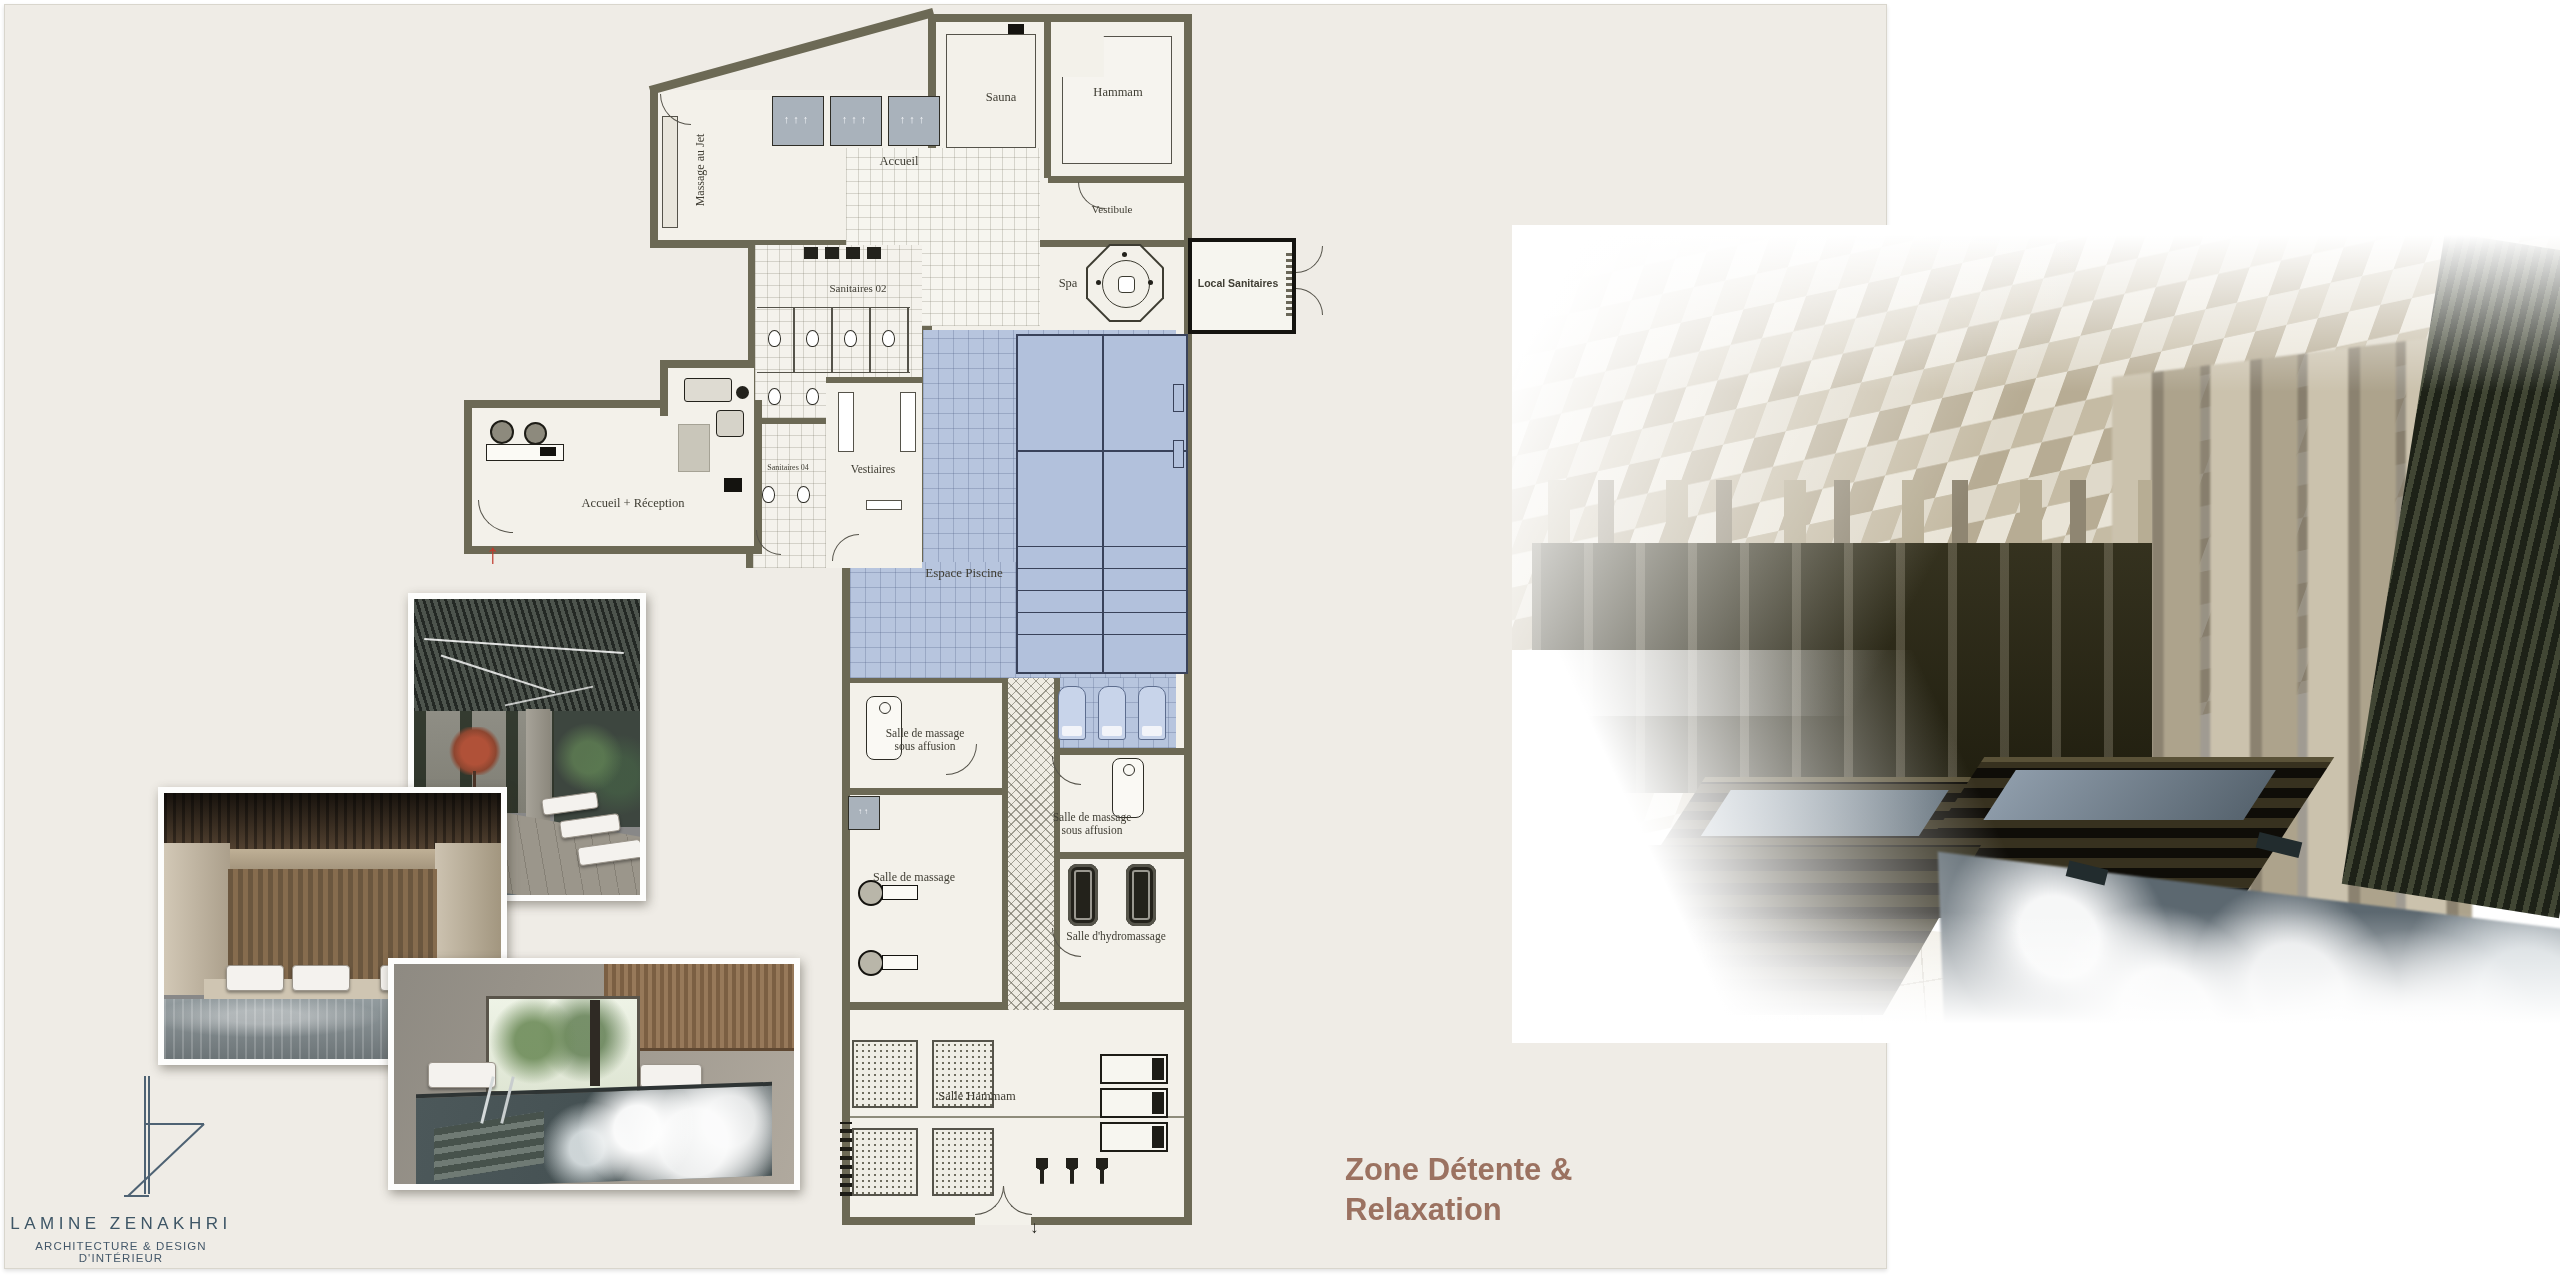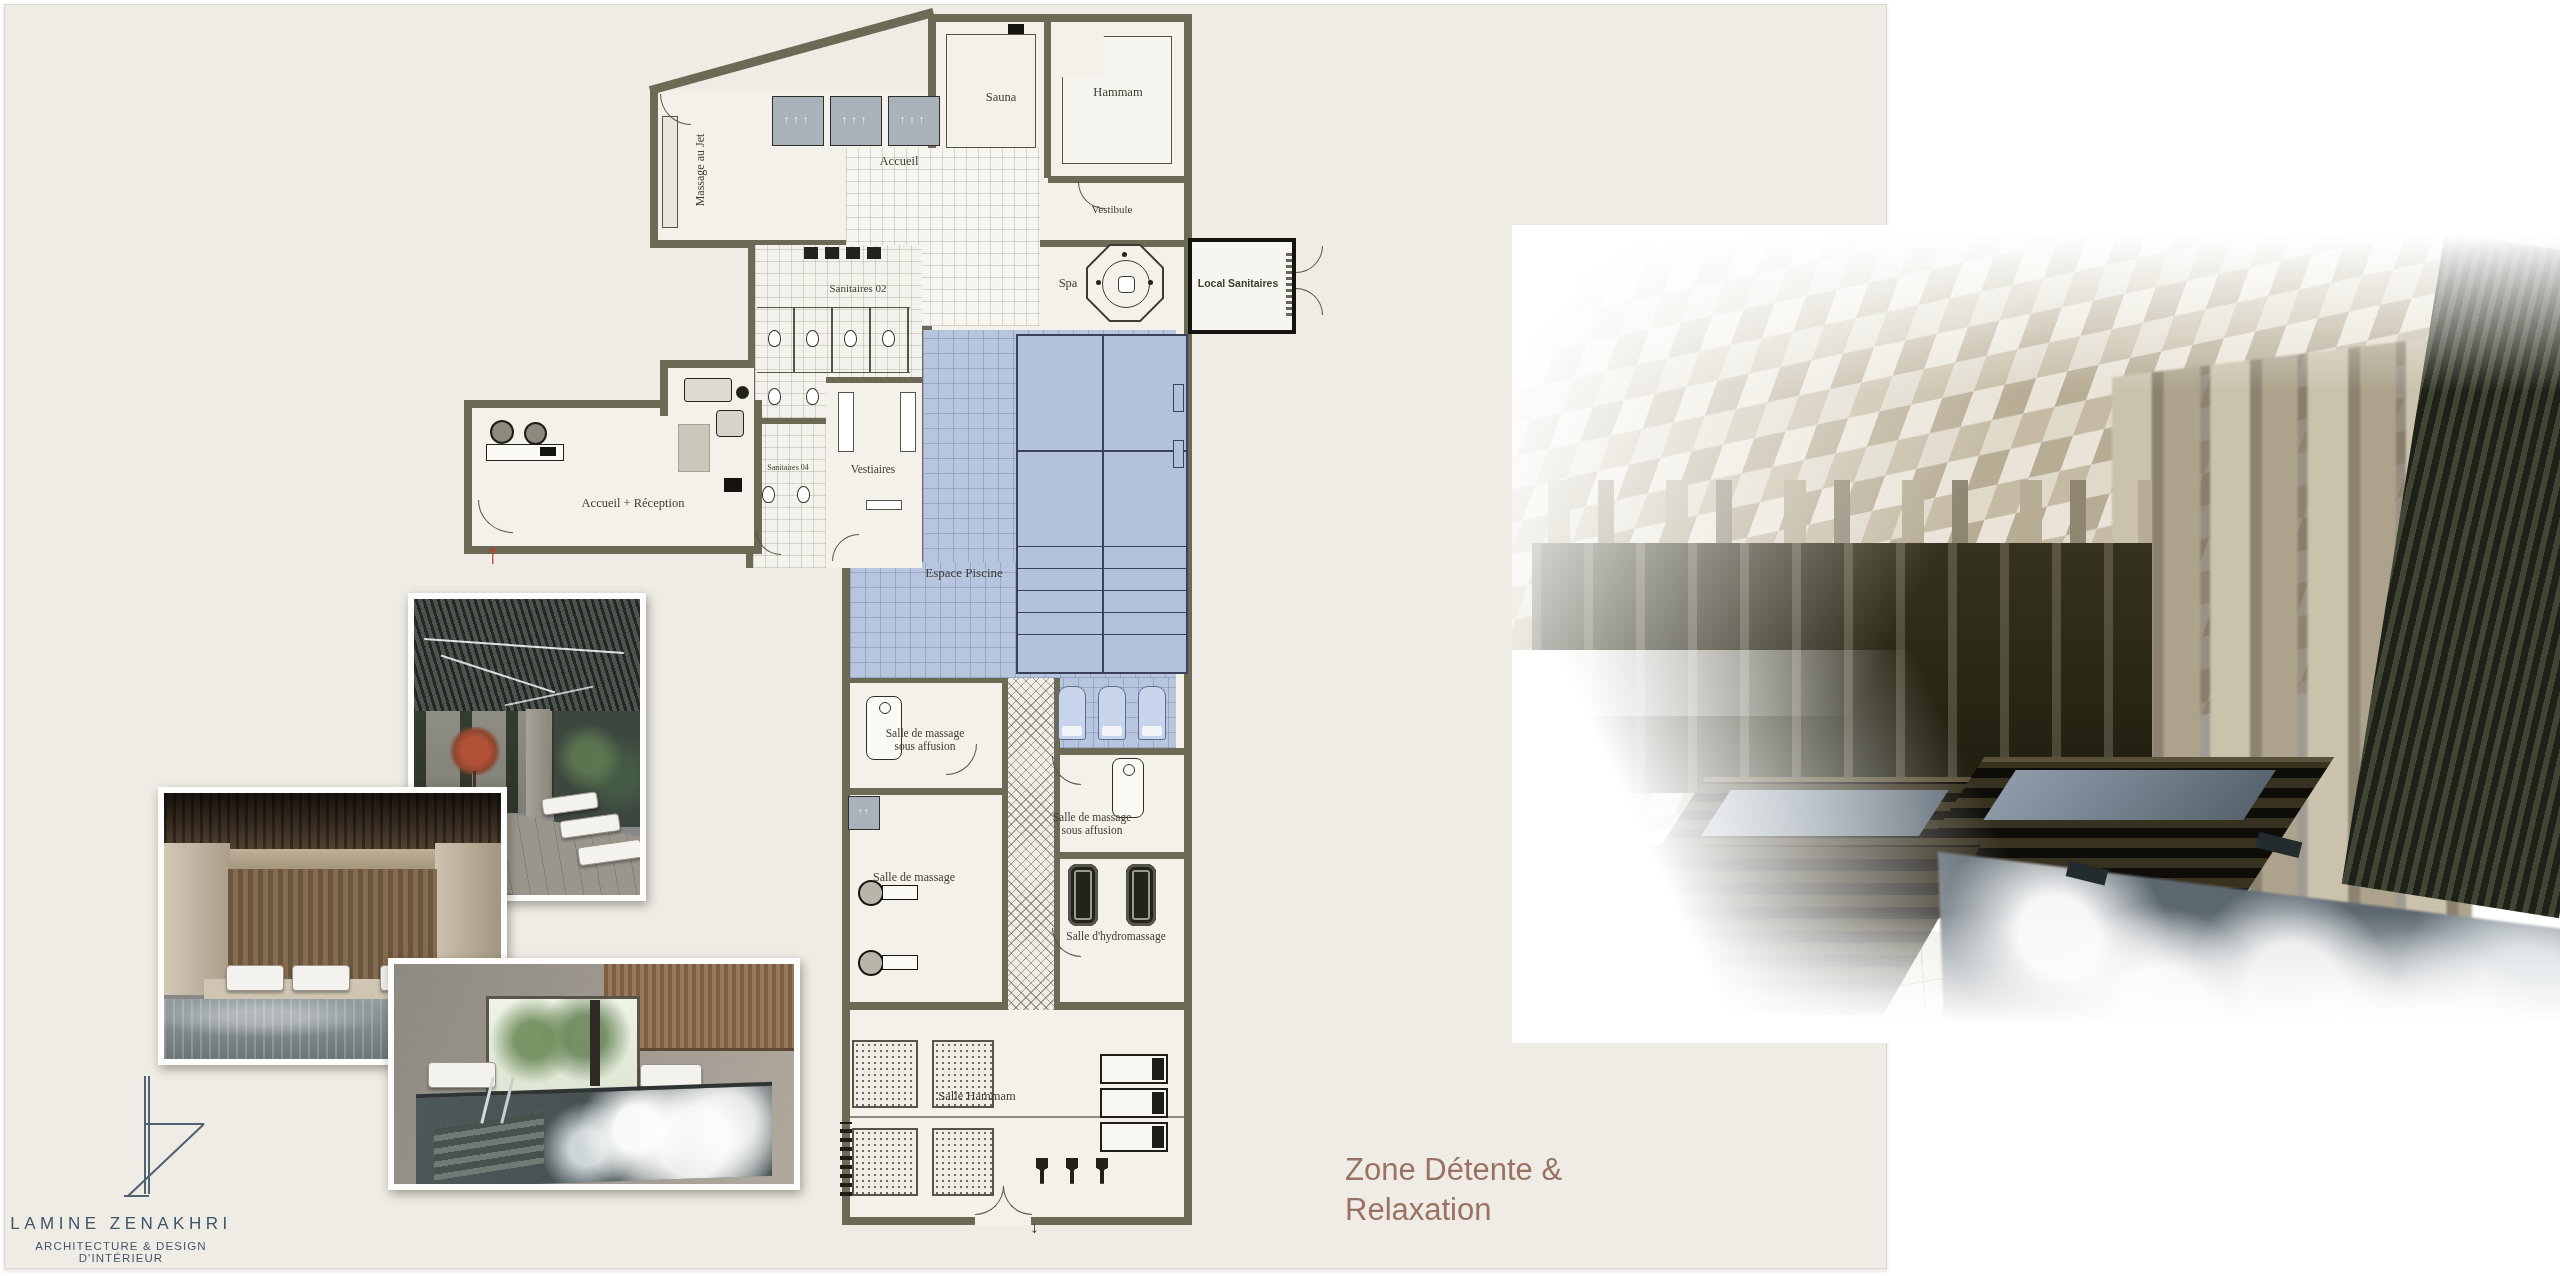--- a/index.html
+++ b/index.html
@@ -41,21 +41,21 @@
   .bluelounger{position:absolute;width:26px;height:52px;background:#c8d4ea;border:1.5px solid #5d6d8e;
       border-radius:10px 10px 3px 3px;z-index:30;}
   .bluelounger:after{content:"";position:absolute;left:3px;right:3px;bottom:3px;height:10px;background:#f2f4f9;border-radius:2px;}
   .mtable{position:absolute;border:1.6px solid #2e2d26;background:#faf9f4;border-radius:8px;z-index:30;}
   .mtable:after{content:"";position:absolute;left:50%;top:5px;width:10px;height:10px;margin-left:-5px;
       border:1.4px solid #2e2d26;border-radius:50%;}
   .htub{position:absolute;width:30px;height:62px;background:#23221b;border-radius:9px;z-index:30;
       box-shadow:inset 0 0 0 3px #55544a, inset 0 0 0 6px #23221b, inset 0 0 0 8px #9a9890;}
   .shstall{position:absolute;width:50px;height:48px;border:1.6px solid #2e2d26;background:#a9b2bb;z-index:25;
       color:#f2f4f7;font-size:11px;letter-spacing:4px;text-align:center;line-height:44px;font-weight:700;}
-  .title{position:absolute;left:1345px;top:1150px;font-size:31px;font-weight:400;color:#9b7261;
+  .title{position:absolute;left:1345px;top:1150px;font-size:31px;font-weight:700;color:#9b7261;
       line-height:40px;z-index:50;}
   .logoname{position:absolute;left:8px;top:1214px;width:226px;text-align:center;font-size:17px;
       letter-spacing:4.5px;color:#3e5666;z-index:50;}
   .logotag{position:absolute;left:0px;top:1240px;width:242px;text-align:center;font-size:11.5px;
       letter-spacing:1.1px;color:#44586a;z-index:50;}
   .rlayer{position:absolute;}
 </style>
 </head>
 <body>
 

